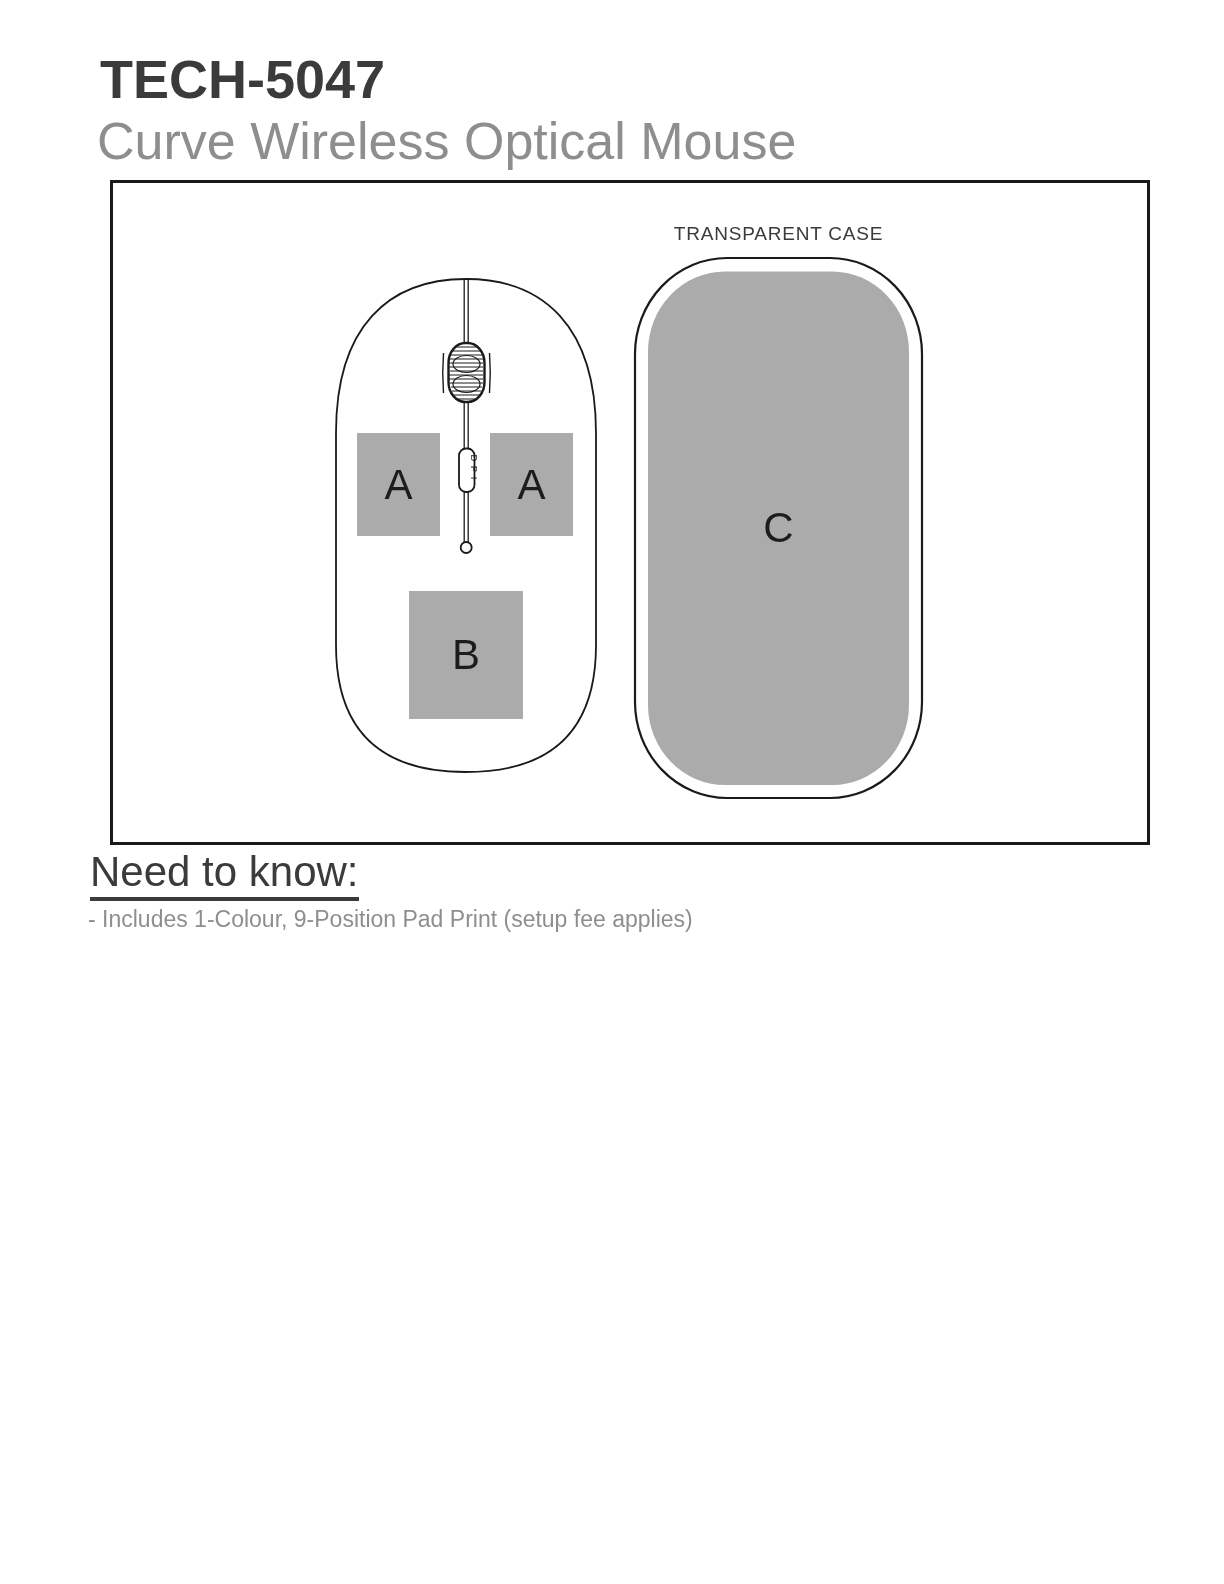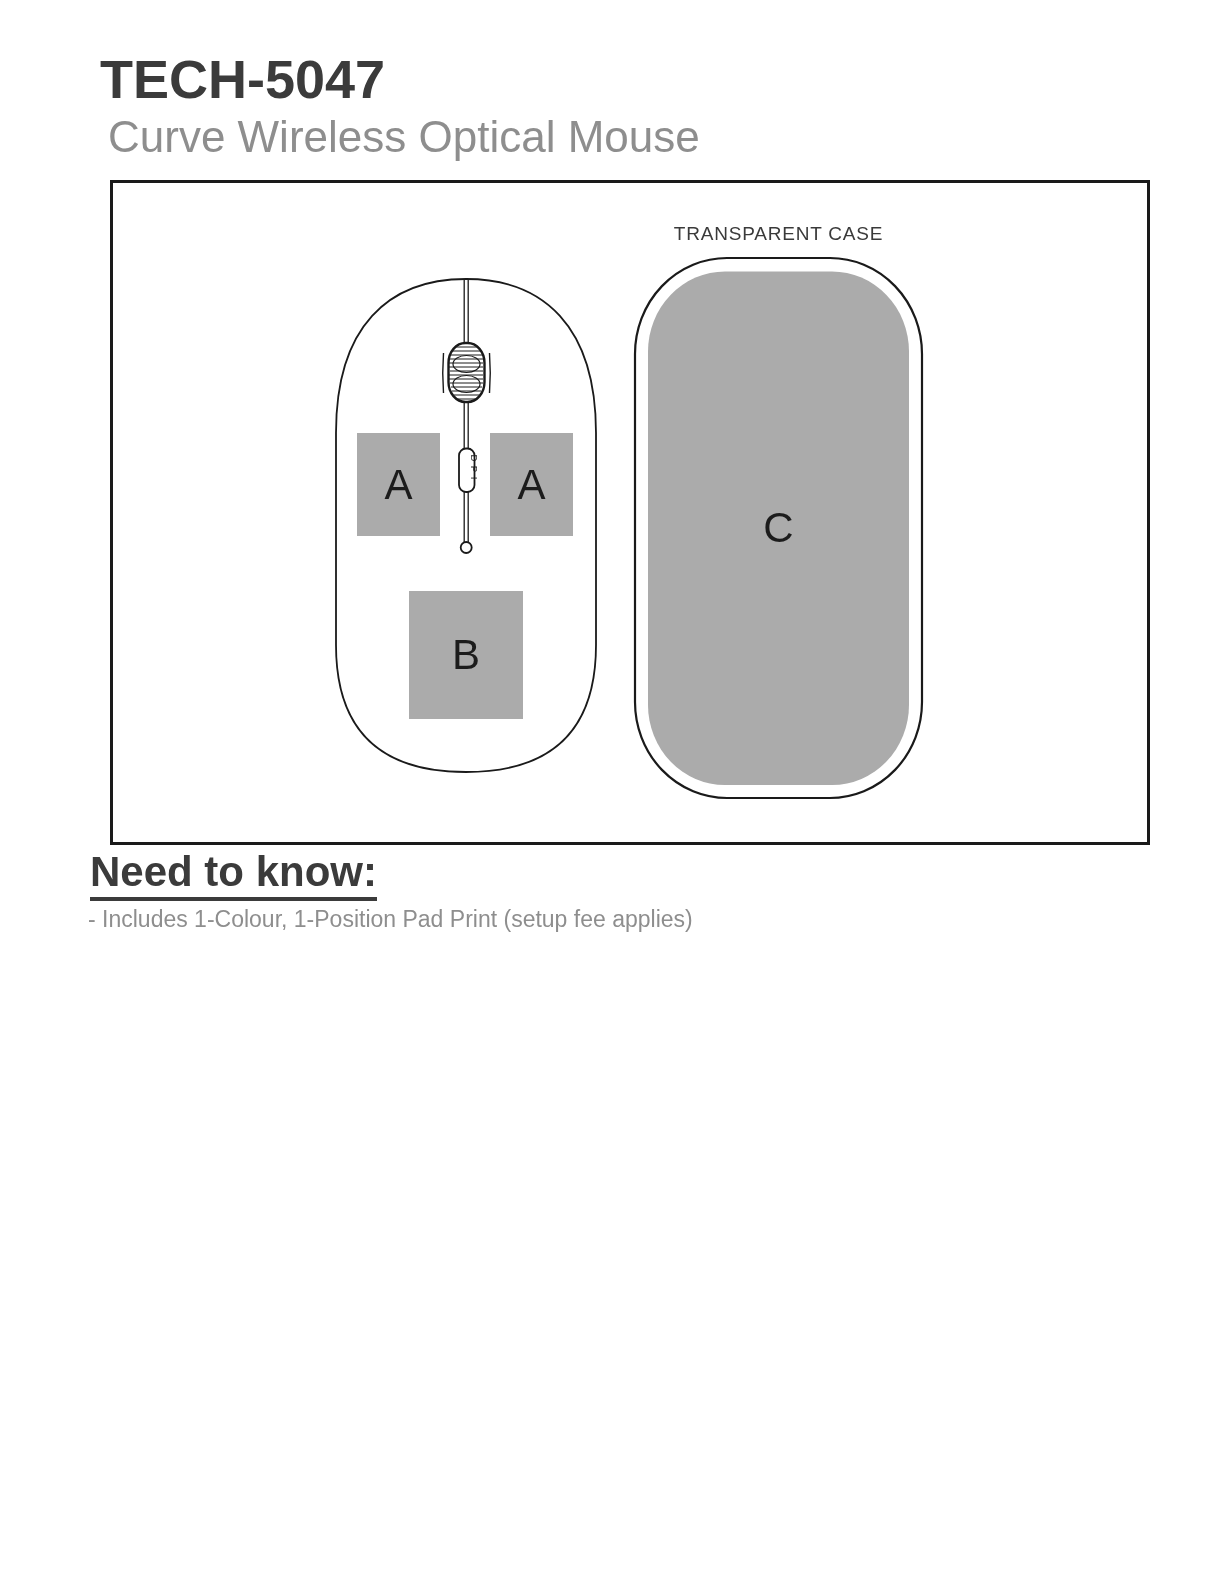--- a/index.html
+++ b/index.html
@@ -16,23 +16,23 @@
     left: 100px;
     top: 52px;
     font-size: 54px;
     font-weight: bold;
     color: #3b3b3b;
     line-height: 1.0;
     letter-spacing: 0px;
   }
   .subtitle {
     position: absolute;
-    left: 108px;
+    left: 97px;
     top: 115px;
-    font-size: 44px;
+    font-size: 52px;
     font-weight: normal;
     color: #8e8e8e;
     line-height: 1.0;
   }
   .frame {
     position: absolute;
     left: 110px;
     top: 180px;
     width: 1034px;
     height: 659px;
@@ -69,21 +69,21 @@
     left: 522px; top: 75px; width: 287px; height: 540px;
     display: flex; align-items: center; justify-content: center;
     font-size: 42px; color: #1c1c1c;
     pointer-events: none;
   }
   .need-heading {
     position: absolute;
     left: 90px;
     top: 850px;
     font-size: 42px;
-    font-weight: bold;
+    font-weight: normal;
     color: #3b3b3b;
     line-height: 1.05;
     padding-bottom: 3px;
     border-bottom: 4px solid #3b3b3b;
     display: inline-block;
     text-align: center;
   }
   .need-item {
     position: absolute;
     left: 88px;
@@ -175,15 +175,15 @@
     </div>
     <div class="zone zone-b">
       <span>B</span>
     </div>
     <div class="zone-c-overlay">
       <span>C</span>
     </div>
   </div>
 
   <div class="need-heading">Need to know:</div>
-  <div class="need-item">- Includes 1-Colour, 1-Position Pad Print (setup fee applies)</div>
+  <div class="need-item">- Includes 1-Colour, 9-Position Pad Print (setup fee applies)</div>
 
 </div>
 
 </body></html>

